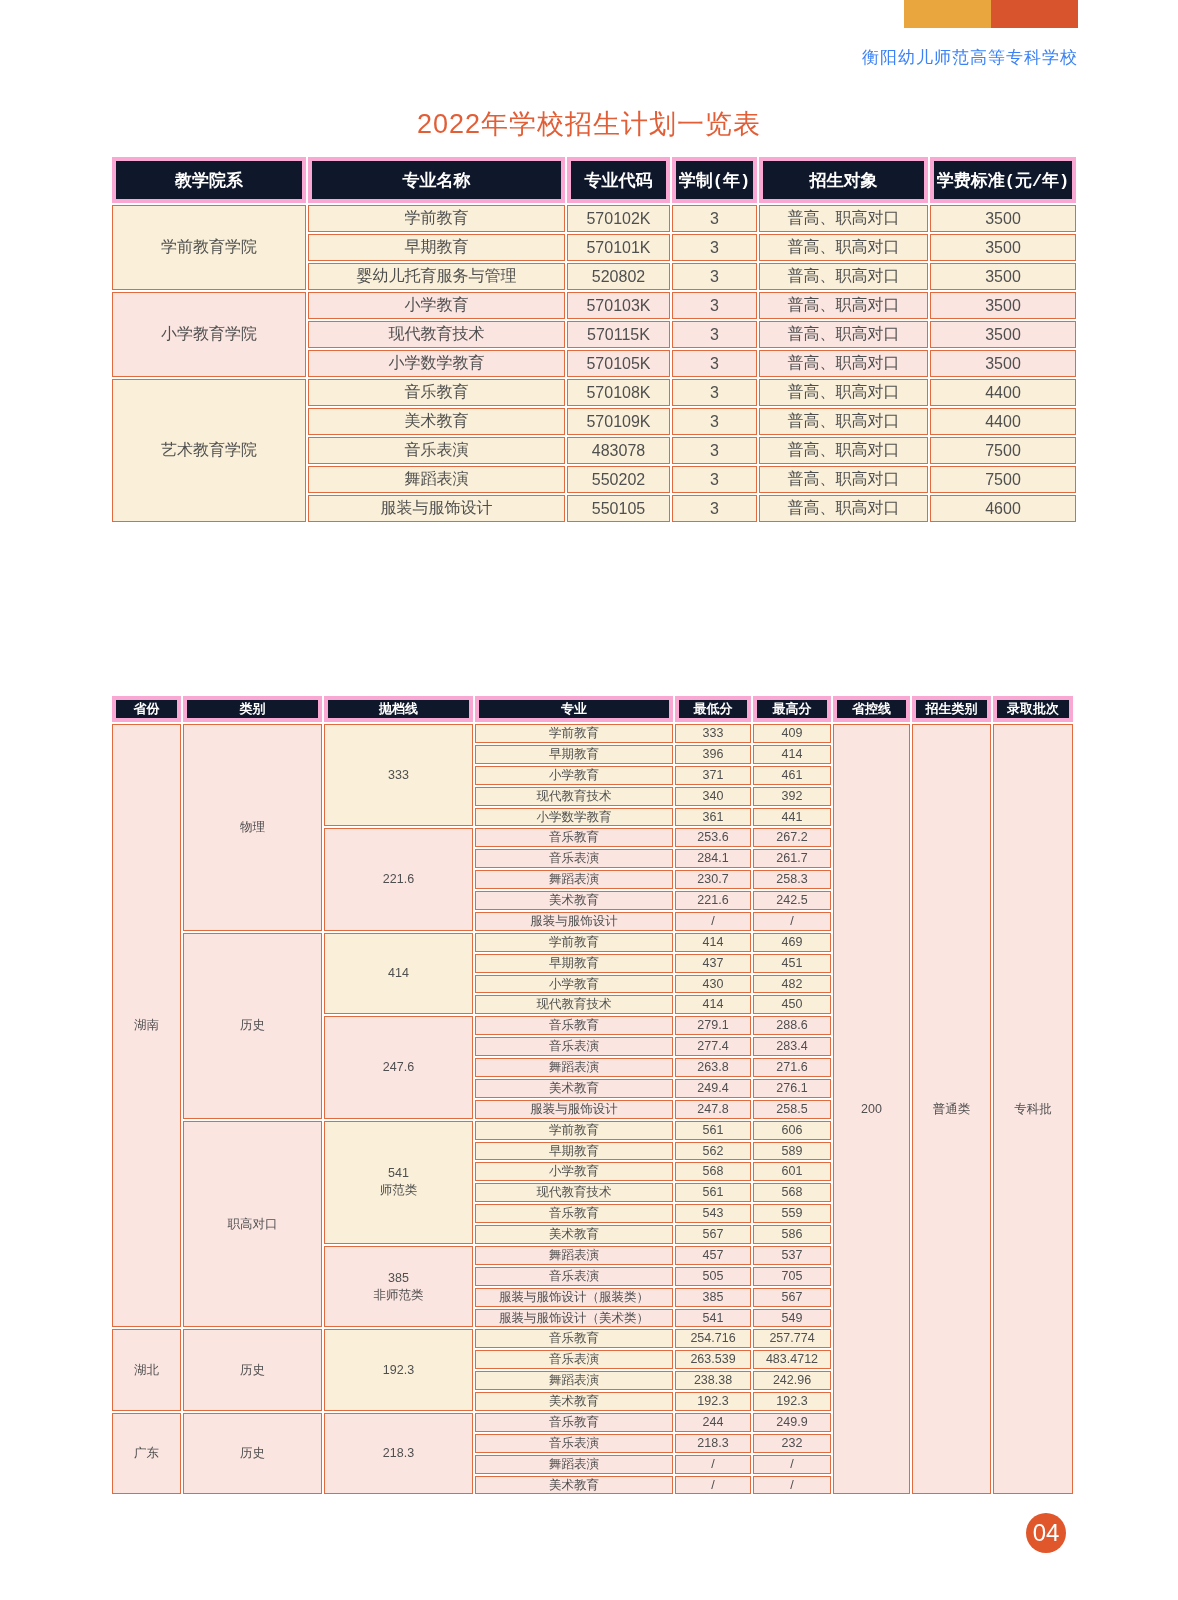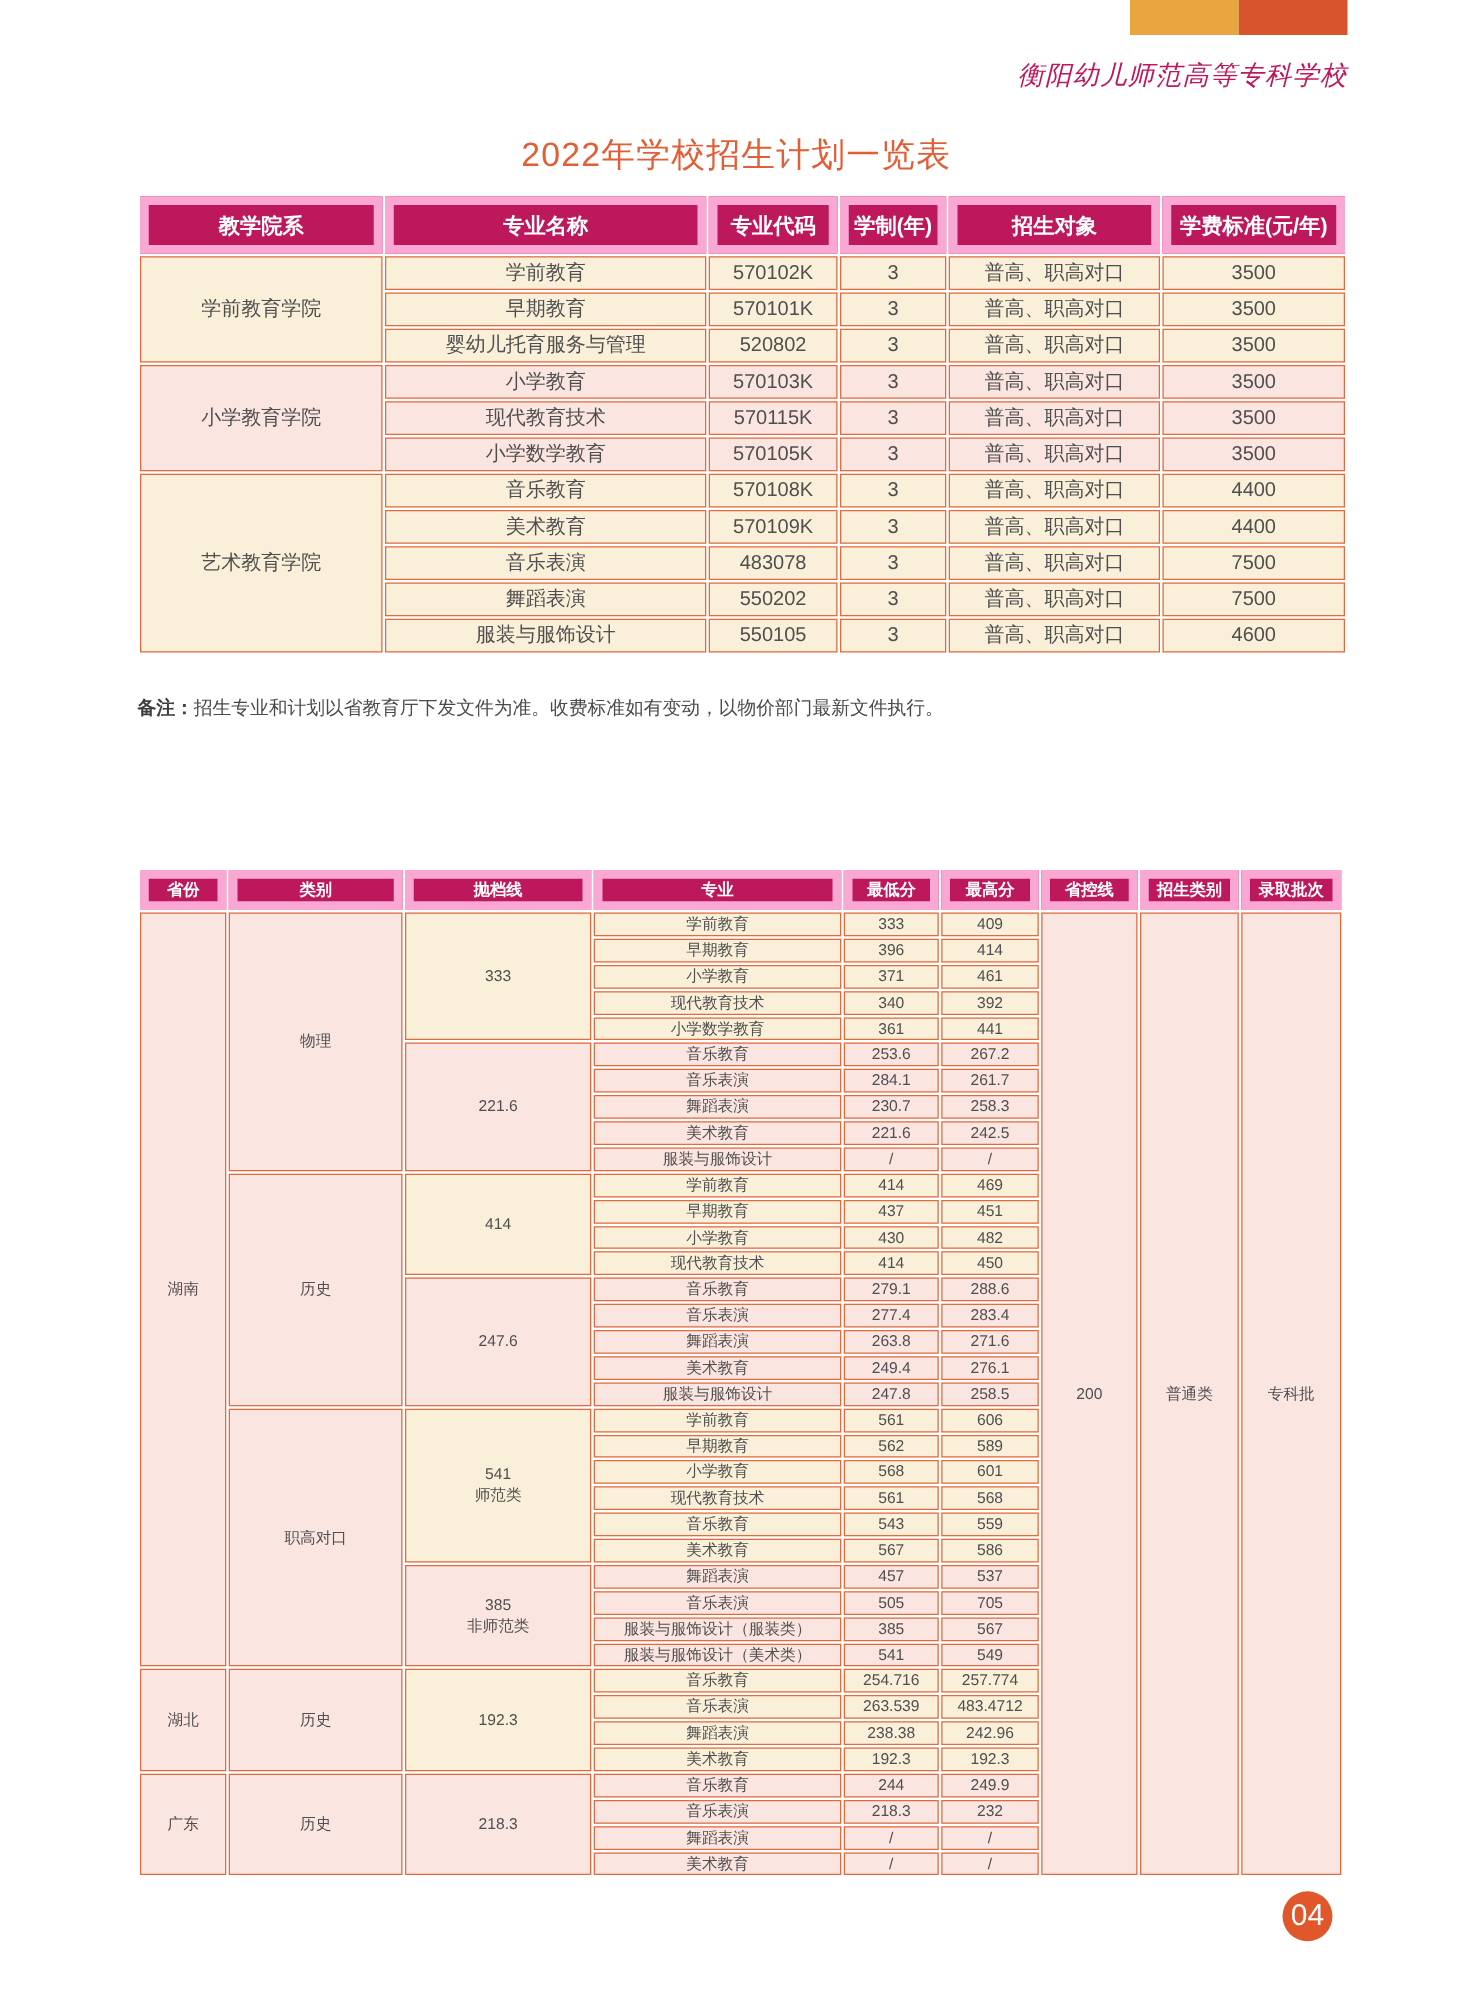--- a/index.html
+++ b/index.html
@@ -9,35 +9,36 @@
     position:relative; width:1178px; height:1600px; background:#ffffff;
     margin:0 auto; overflow:hidden;
   }
   
   .corner-blocks { position:absolute; top:0; right:100px; font-size:0; }
   .corner-blocks .blk { display:inline-block; width:87px; height:28px; }
   .blk-yellow { background:#EAA63E; }
   .blk-red { background:#D7542C; }
   .school-name {
     position:absolute; top:46px; right:100px;
-    color:#be185d; font-size:21px; letter-spacing:1px;font-style:italic;
+    color:#3b82f6; font-size:17px; letter-spacing:1px;
   }
   
   .sec-title {
     position:absolute; left:0; width:100%; text-align:center;
     color:#E25E36; font-size:27px; font-weight:normal; letter-spacing:1px;
   }
   .title-1 { top:106px; }
   .title-2 { top:626px; }
   
   table { border-collapse:separate; border-spacing:2px; table-layout:fixed; }
   th, td { text-align:center; vertical-align:middle; overflow:hidden; }
   th.hd {
-    background:#be185d; border:7px solid #f9a8d4; color:#ffffff;
+    background:#0f172a; border:4px solid #f9a8d4; color:#ffffff;
     font-weight:bold;
+    font-family:Liberation Mono, monospace;
   }
   td { border:1px solid #E16A3E; color:#4F4F4F; padding:0 2px; }
   .c-cream { background:#FAF0D9; }
   .c-pink  { background:#FBE5E1; }
   
   .plan-table-wrap { position:absolute; top:155px; left:110px; }
   .plan-table { width:958px; font-size:16px; }
   .plan-table th.hd { height:46px; font-size:17px; }
   .plan-table td { height:27px; }
   
@@ -165,23 +166,20 @@
             <td class="c-cream">服装与服饰设计</td>
             <td class="c-cream">550105</td>
             <td class="c-cream">3</td>
             <td class="c-cream">普高、职高对口</td>
             <td class="c-cream">4600</td>
           </tr>
         </tbody>
     </table>
   </div>
 
-  <div class="note">
-    <b>备注：</b><span>招生专业和计划以省教育厅下发文件为准。收费标准如有变动，以物价部门最新文件执行。</span>
-  </div>
 
 
   <div class="score-table-wrap">
     <table class="score-table">
       <colgroup>
         <col style="width:69px">
           <col style="width:139px">
           <col style="width:149px">
         <col style="width:198px">
           <col style="width:76px">

